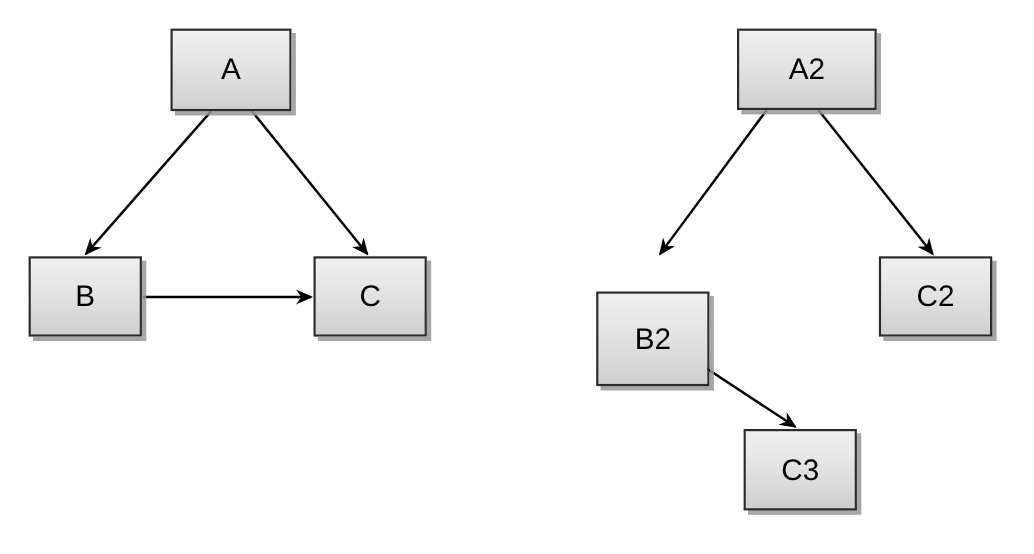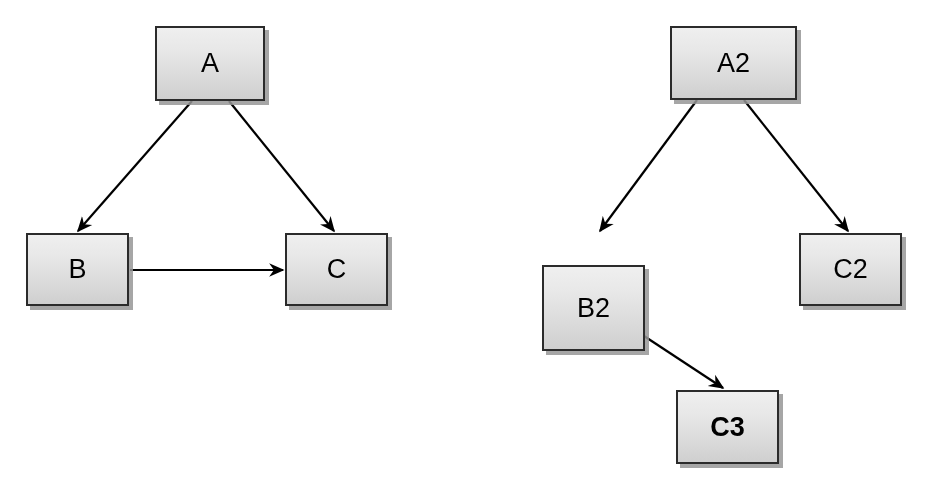--- a/index.html
+++ b/index.html
@@ -77,17 +77,17 @@
 
   <div class="node" id="node-A2" style="left: 670px; top: 26px; width: 127px; height: 74px;">
     <span class="node-label">A2</span>
   </div>
   <div class="node" id="node-B2" style="left: 542px; top: 233px; width: 103px; height: 86px; margin-top: 32px;">
     <span class="node-label">B2</span>
   </div>
   <div class="node" id="node-C2" style="left: 799px; top: 233px; width: 103px; height: 73px;">
     <span class="node-label">C2</span>
   </div>
-  <div class="node" id="node-C3" style="left: 676px; top: 390px; width: 103px; height: 74px; font-weight: bold;">
+  <div class="node" id="node-C3" style="left: 676px; top: 390px; width: 103px; height: 74px;">
     <span class="node-label">C3</span>
   </div>
 
 </div>
 
 </body></html>

